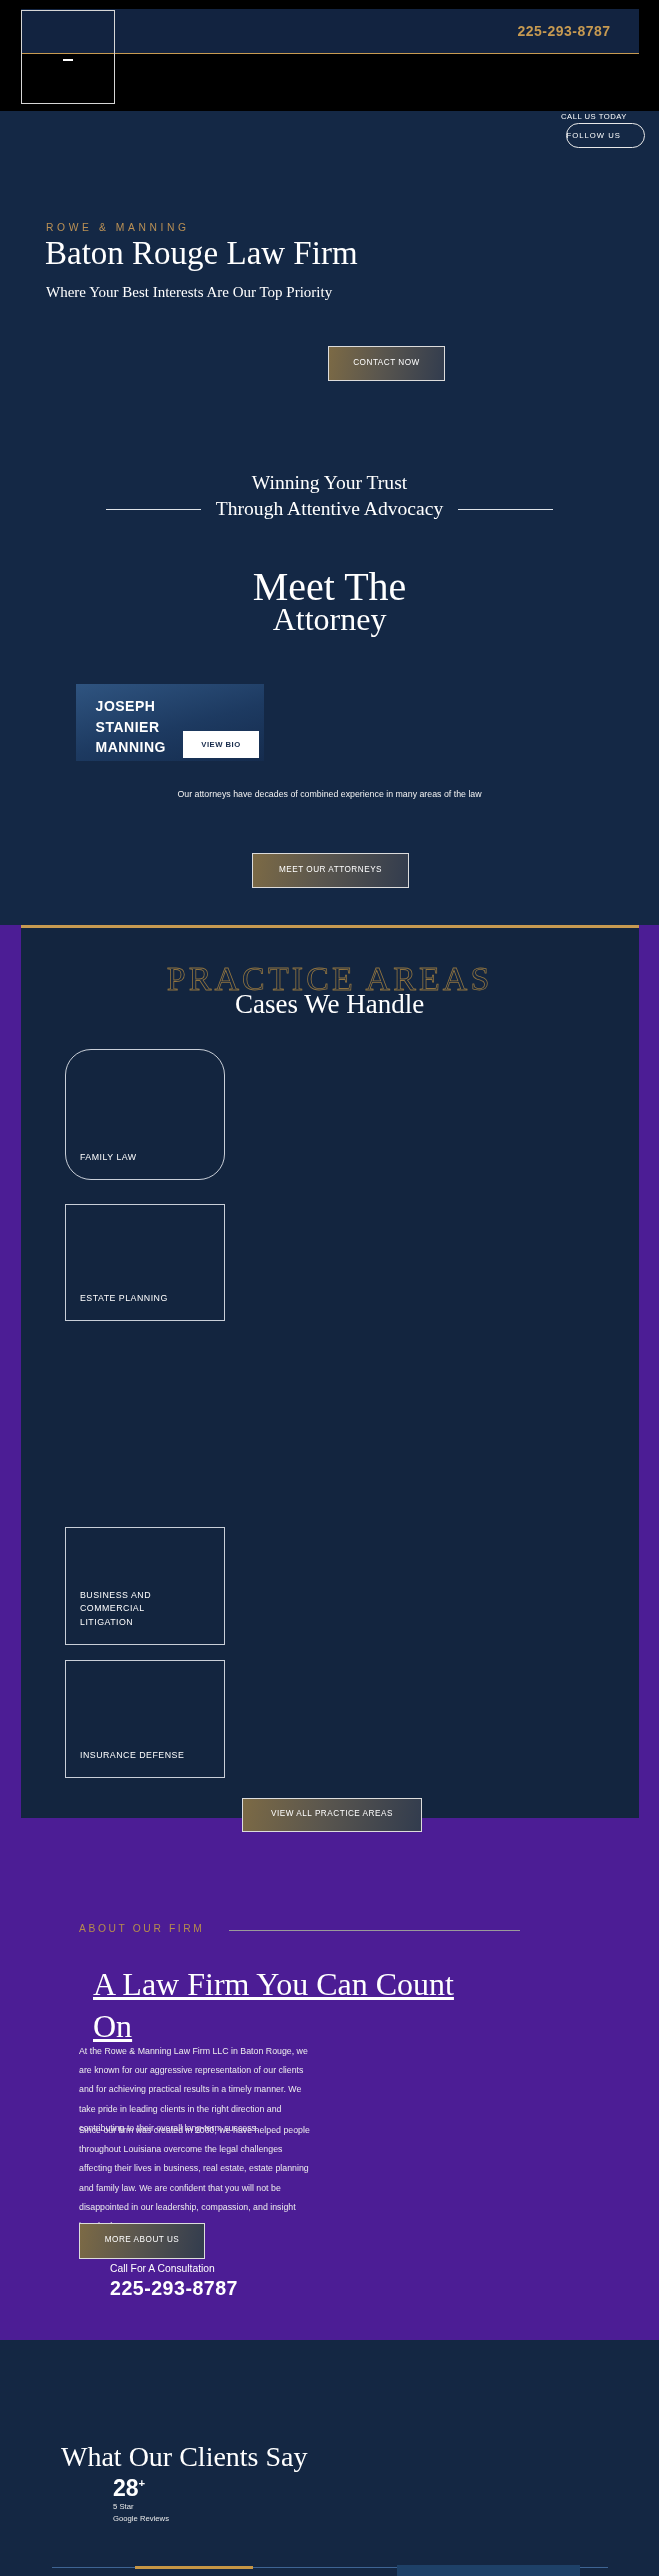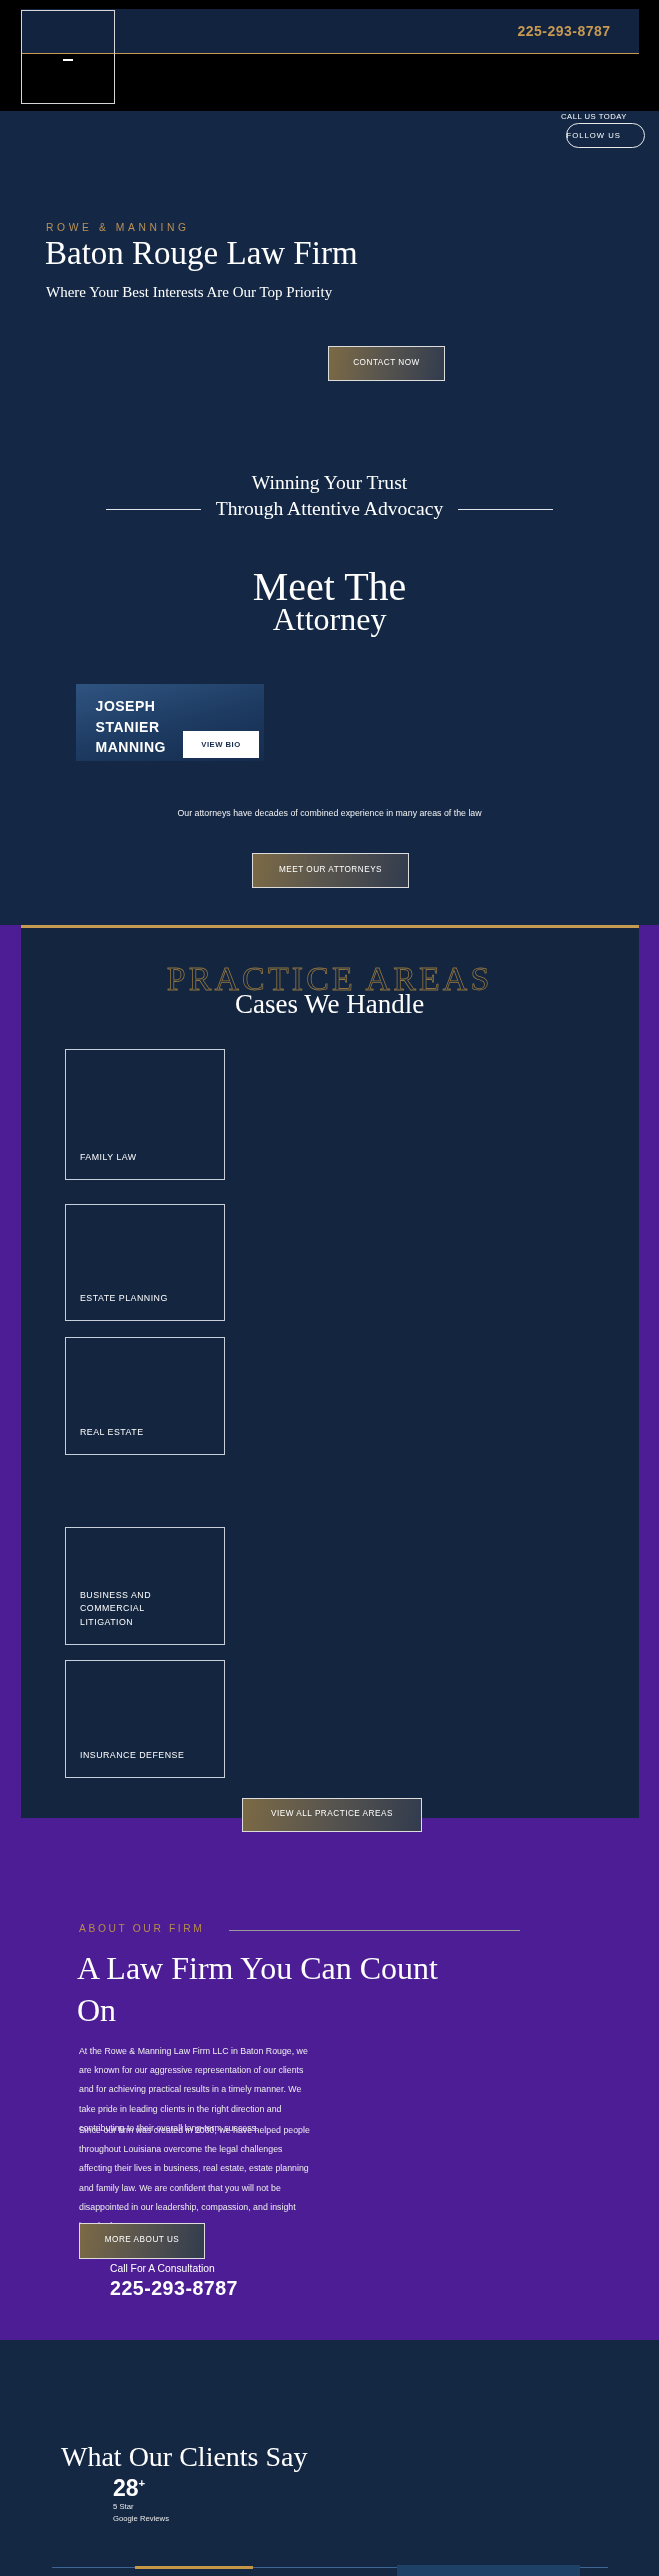--- a/index.html
+++ b/index.html
@@ -33,21 +33,21 @@
   .trust-row{position:absolute;top:387px;left:0;width:100%;display:flex;align-items:center;justify-content:center;}
   .trust-line{width:95px;height:0.5px;background:#dfe3e8;margin:0 14.4px;}
   .trust2{font-size:19.6px;color:#fff;}
   .meet1{position:absolute;top:452px;font-size:40px;color:#fff;}
   .meet2{position:absolute;top:490px;font-size:32px;color:#fff;}
   .att-card{position:absolute;left:76px;top:573px;width:188px;height:77px;
             background:linear-gradient(165deg,#2f5480 0%,#1d3a61 55%,#152c4e 100%);}
   .att-name{position:absolute;left:19.6px;top:12.4px;width:124px;font-size:14px;font-weight:bold;color:#fff;line-height:1.45;letter-spacing:0.5px;}
   .btn-viewbio{position:absolute;left:107px;top:47px;width:76px;height:27px;background:#fff;color:#15294a;
                font-size:7.7px;font-weight:bold;letter-spacing:0.5px;text-align:center;line-height:27px;cursor:pointer;}
-  .att-note{position:absolute;top:697px;font-size:8.8px;color:#f2f2f2;}
+  .att-note{position:absolute;top:678px;font-size:8.8px;color:#f2f2f2;}
   .btn-meet{position:absolute;left:252px;top:742px;width:155px;height:33px;line-height:31px;}
 
   
   .sec-dark{position:absolute;top:925px;left:0;width:659px;height:1415px;background:#4c1d95;}
   .panel{position:absolute;left:20.6px;top:0;width:618px;height:890px;background:#13253f;border-top:3.1px solid #c79a51;}
   .watermark{position:absolute;top:32px;left:0;width:100%;text-align:center;font-size:34px;letter-spacing:3.1px;
              color:transparent;-webkit-text-stroke:0.8px #8f7340;}
   .panel-title{position:absolute;top:61px;left:0;width:100%;text-align:center;font-size:27px;color:#fff;}
   .pcard{position:absolute;left:44px;width:158px;border:0.5px solid #c9cfd8;cursor:pointer;}
   .pcard-label{position:absolute;left:14.4px;bottom:14.4px;width:118px;font-size:8.8px;letter-spacing:0.5px;color:#fff;line-height:1.55;}
@@ -109,41 +109,38 @@
 
     <div class="att-note center abs">Our attorneys have decades of combined experience in many areas of the law</div>
     <div class="btn btn-meet">MEET OUR ATTORNEYS</div>
   </div>
 
   <div class="sec-dark">
     <div class="panel">
       <div class="watermark serif">PRACTICE AREAS</div>
       <div class="panel-title serif">Cases We Handle</div>
 
-      <div class="pcard" style="top:121px;height:129px;">
+      <div class="pcard" style="top:121px;height:129px;border-radius:26px;">
         <div class="pcard-label">FAMILY LAW</div>
       </div>
       <div class="pcard" style="top:276px;height:115px;">
         <div class="pcard-label">ESTATE PLANNING</div>
-      </div>
-      <div class="pcard" style="top:409px;height:116px;">
-        <div class="pcard-label">REAL ESTATE</div>
       </div>
       <div class="pcard" style="top:732px;height:116px;">
         <div class="pcard-label">INSURANCE DEFENSE</div>
       </div>
       <div class="pcard" style="top:599px;height:116px;">
         <div class="pcard-label">BUSINESS AND COMMERCIAL LITIGATION</div>
       </div>
     </div>
     <div class="btn btn-viewall">VIEW ALL PRACTICE AREAS</div>
 
     <div class="about-eyebrow">ABOUT OUR FIRM</div>
     <div class="about-line"></div>
-    <h2 class="about-h2 serif abs" style="margin:0;font-weight:normal;">A Law Firm You Can Count On</h2>
+    <h2 class="about-h2 serif abs" style="margin:16px;font-weight:normal;text-decoration:underline;">A Law Firm You Can Count On</h2>
     <p class="para abs" style="top:1117px;margin:0;">At the Rowe &amp; Manning Law Firm LLC in Baton Rouge, we are known for our aggressive representation of our clients and for achieving practical results in a timely manner. We take pride in leading clients in the right direction and contributing to their overall long-term success.</p>
     <p class="para abs" style="top:1196px;margin:0;">Since our firm was created in 2000, we have helped people throughout Louisiana overcome the legal challenges affecting their lives in business, real estate, estate planning and family law. We are confident that you will not be disappointed in our leadership, compassion, and insight into the law.</p>
     <div class="btn btn-more">MORE ABOUT US</div>
     <div class="call-label">Call For A Consultation</div>
     <div class="call-phone">225-293-8787</div>
   </div>
 
   <div class="sec-mid">
     <div class="t-head serif">What Our Clients Say</div>
     <div class="t-count"><span>28</span><sup>+</sup></div>

